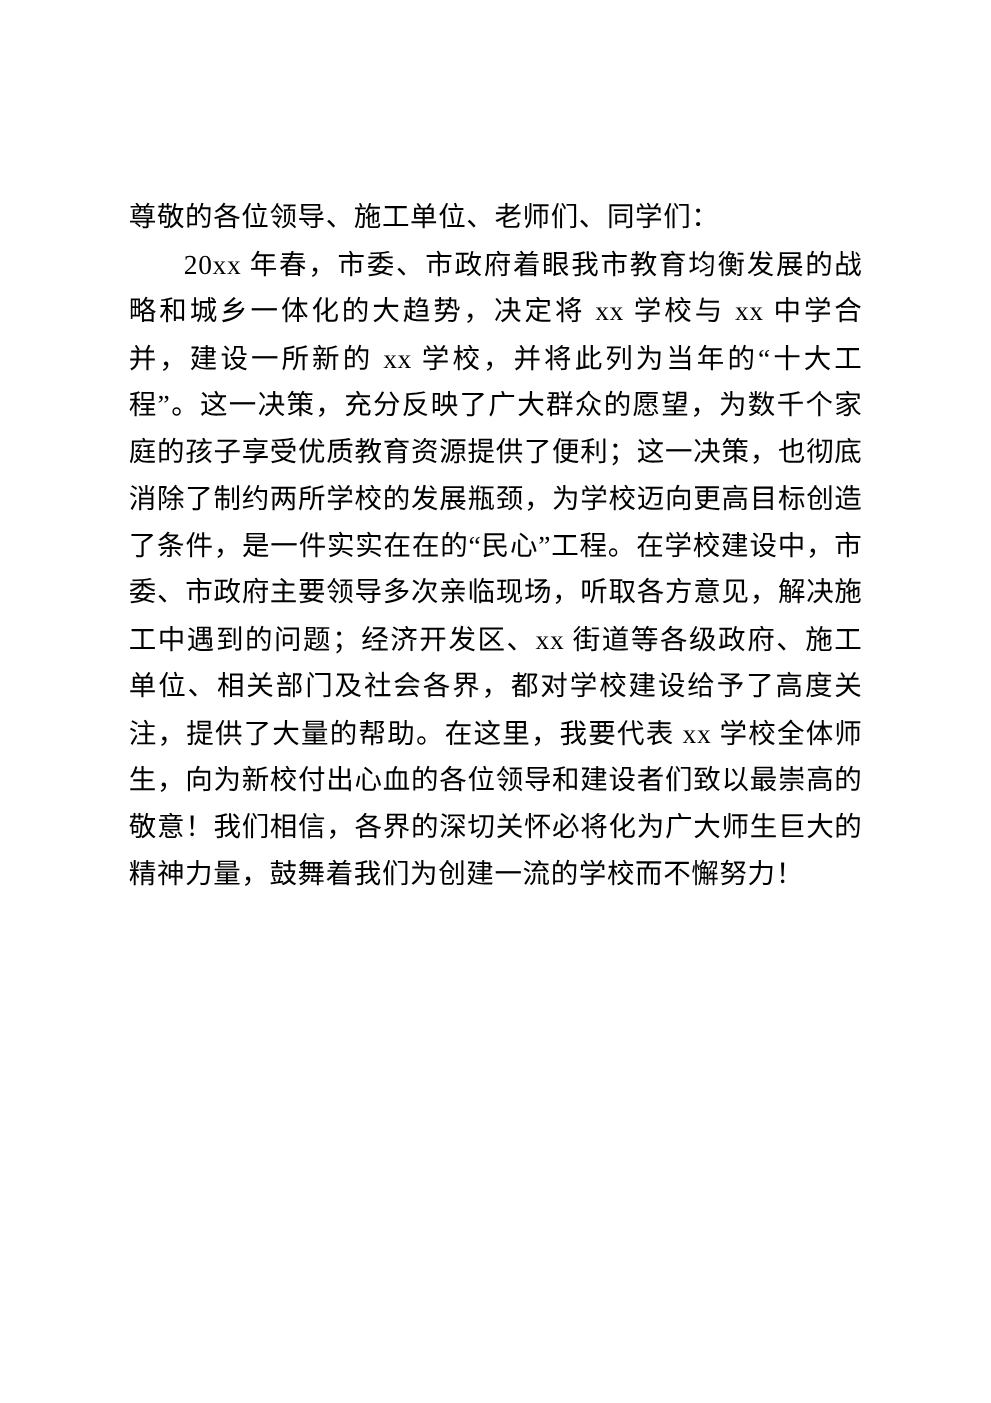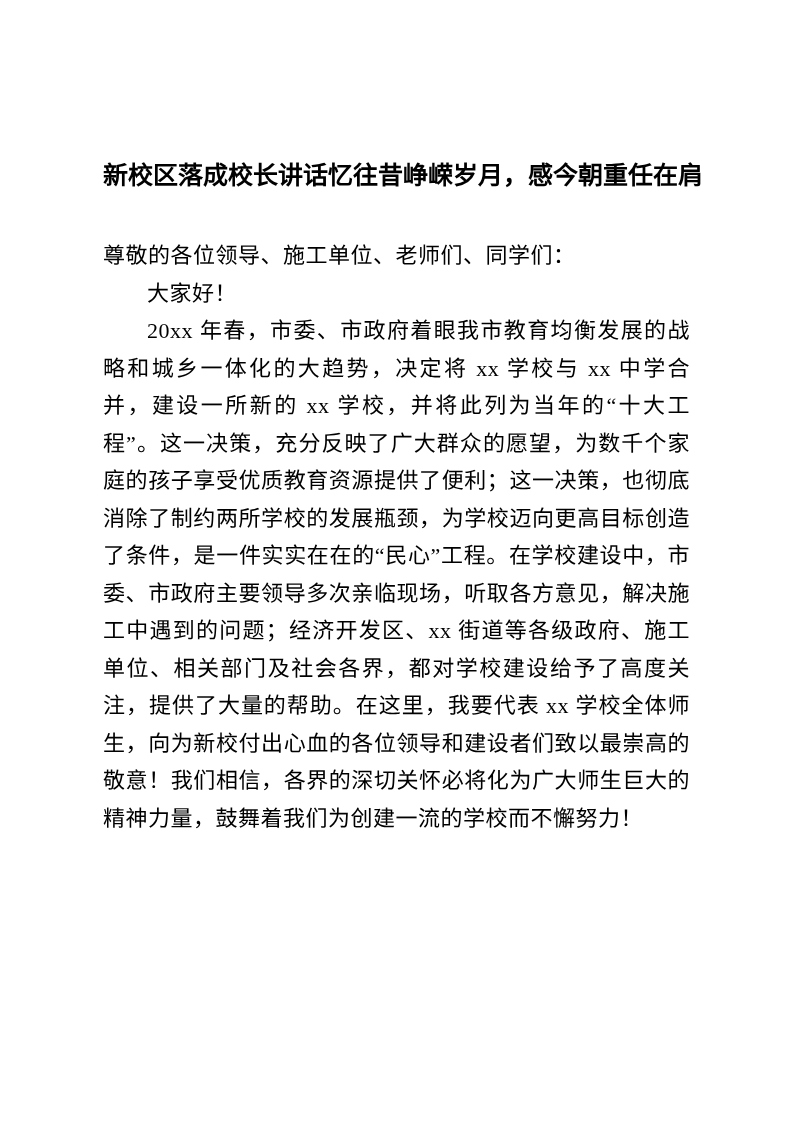--- a/index.html
+++ b/index.html
@@ -37,21 +37,19 @@
     word-break: break-all;
   }
   .para.indent {
     text-indent: 44px;
   }
 </style>
 </head>
 <body>
 
 <div class="page">
-  <h1 class="doc-title">新校区落成校长讲话忆往昔峥嵘岁月，感今朝重任在肩</h1>
 
   <p class="para">尊敬的各位领导、施工单位、老师们、同学们：</p>
 
-  <p class="para indent">大家好！</p>
 
 
   <p class="para indent">20xx 年春，市委、市政府着眼我市教育均衡发展的战略和城乡一体化的大趋势，决定将 xx 学校与 xx 中学合并，建设一所新的 xx 学校，并将此列为当年的“十大工程”。这一决策，充分反映了广大群众的愿望，为数千个家庭的孩子享受优质教育资源提供了便利；这一决策，也彻底消除了制约两所学校的发展瓶颈，为学校迈向更高目标创造了条件，是一件实实在在的“民心”工程。在学校建设中，市委、市政府主要领导多次亲临现场，听取各方意见，解决施工中遇到的问题；经济开发区、xx 街道等各级政府、施工单位、相关部门及社会各界，都对学校建设给予了高度关注，提供了大量的帮助。在这里，我要代表 xx 学校全体师生，向为新校付出心血的各位领导和建设者们致以最崇高的敬意！我们相信，各界的深切关怀必将化为广大师生巨大的精神力量，鼓舞着我们为创建一流的学校而不懈努力！</p>
 </div>
 
 </body></html>

